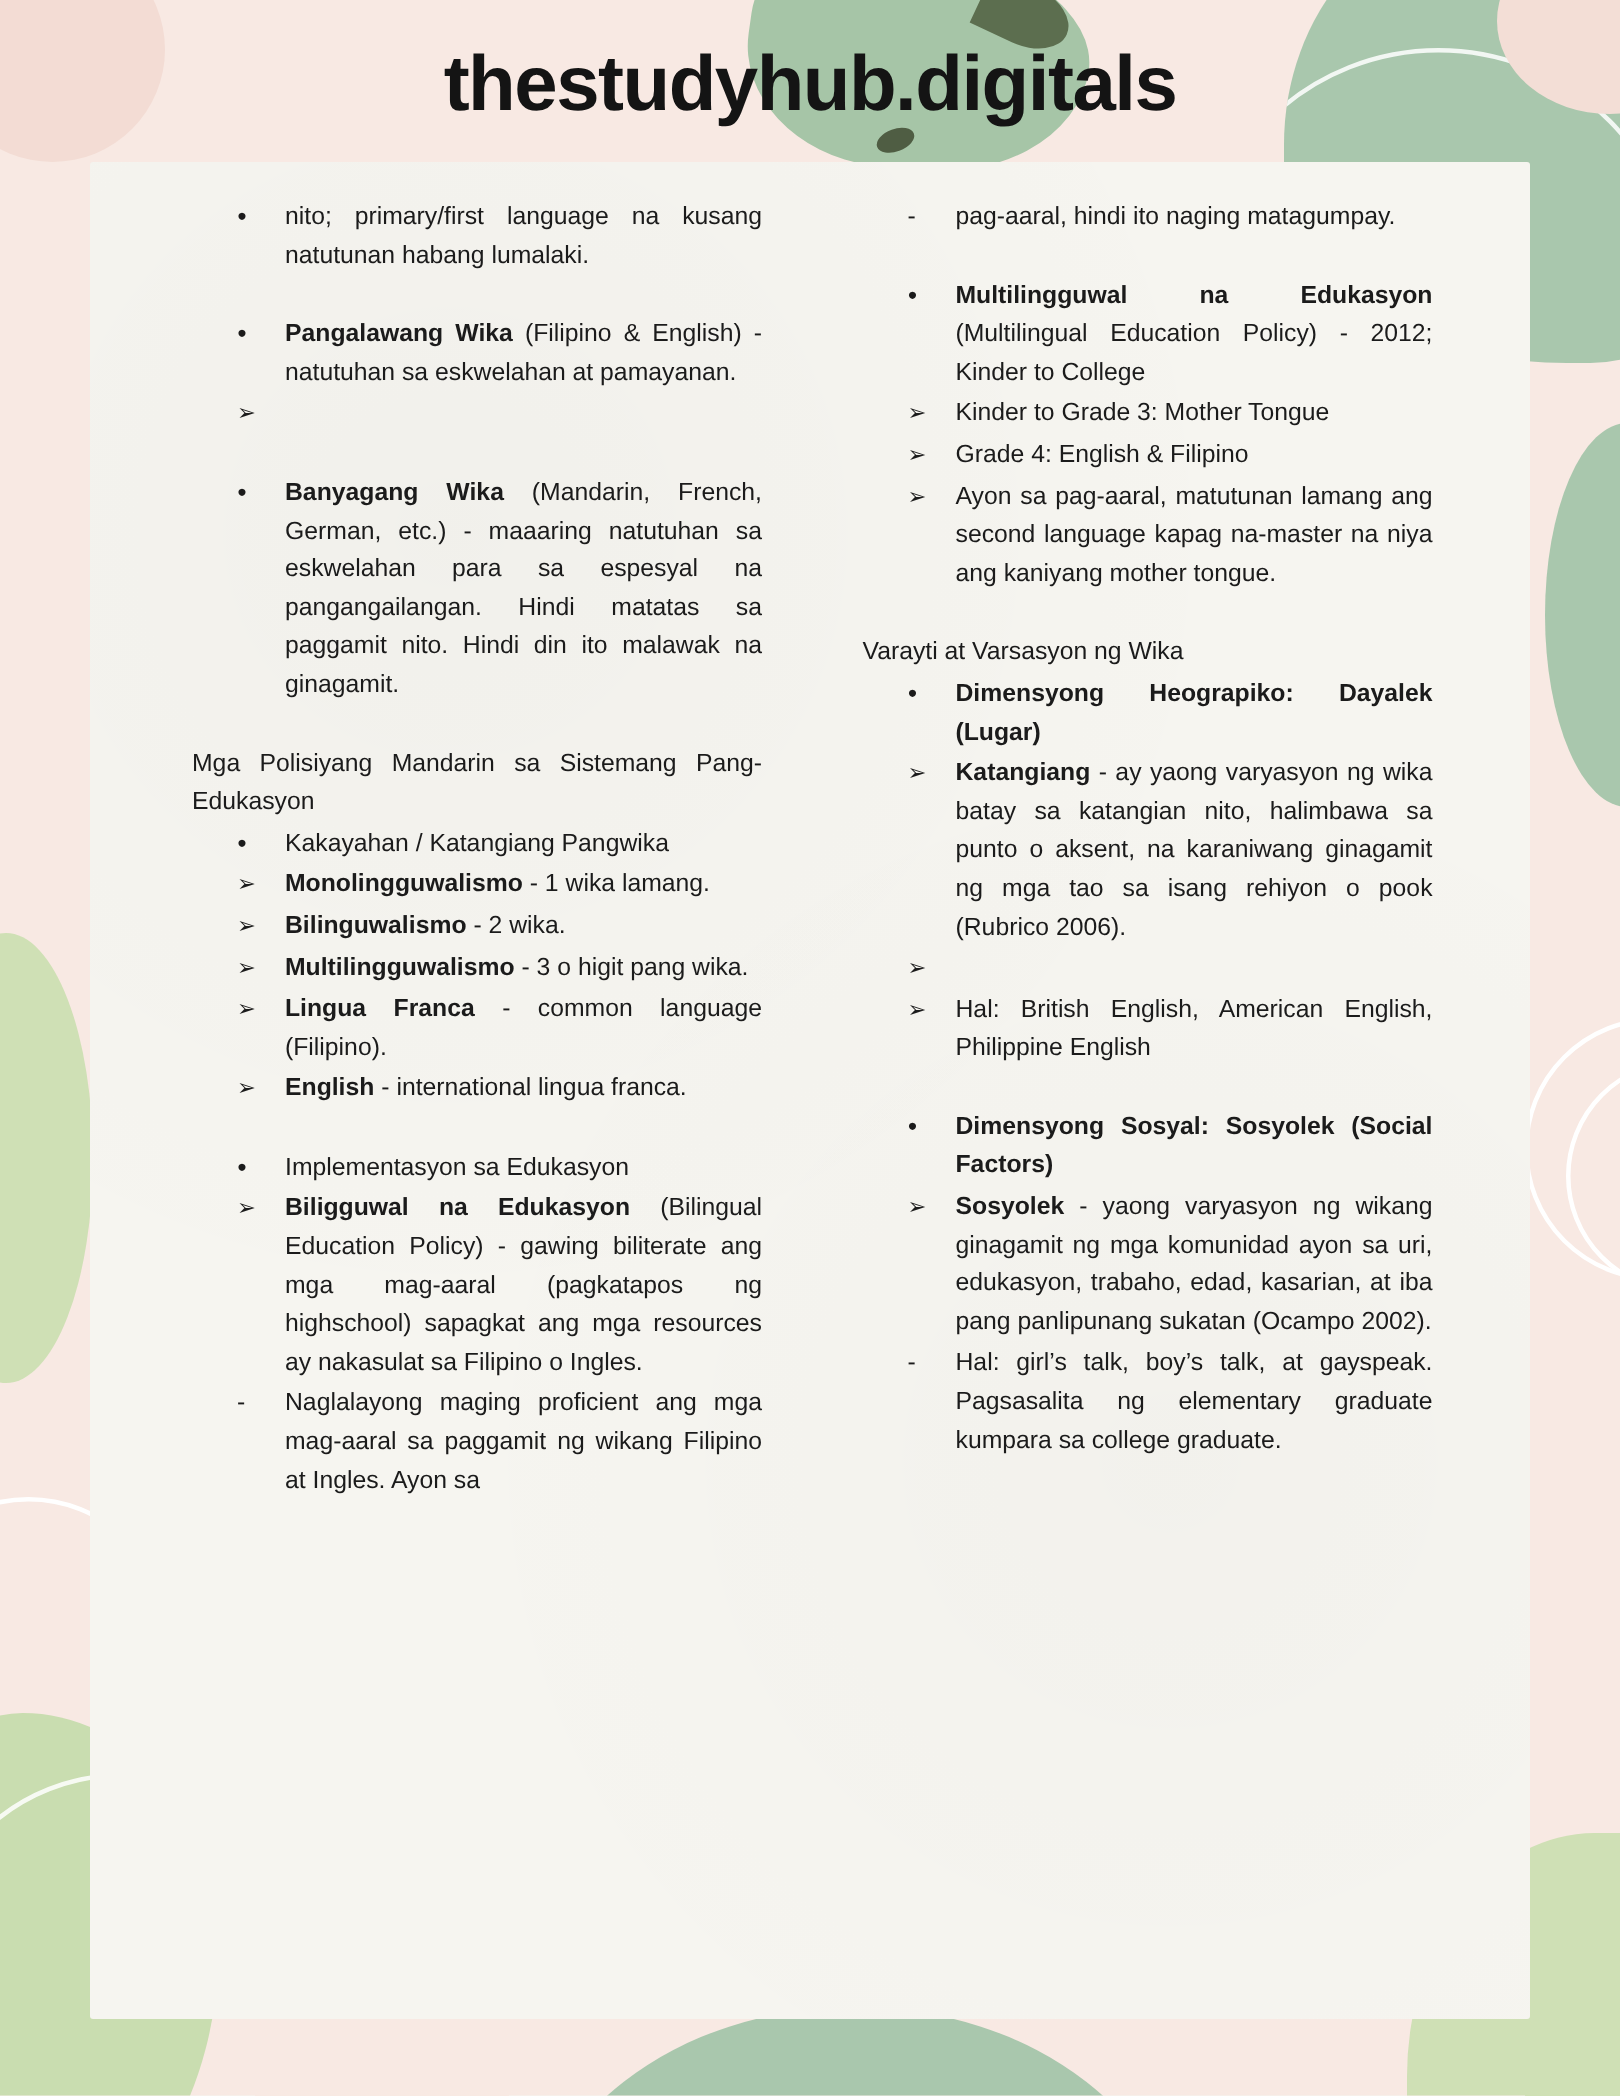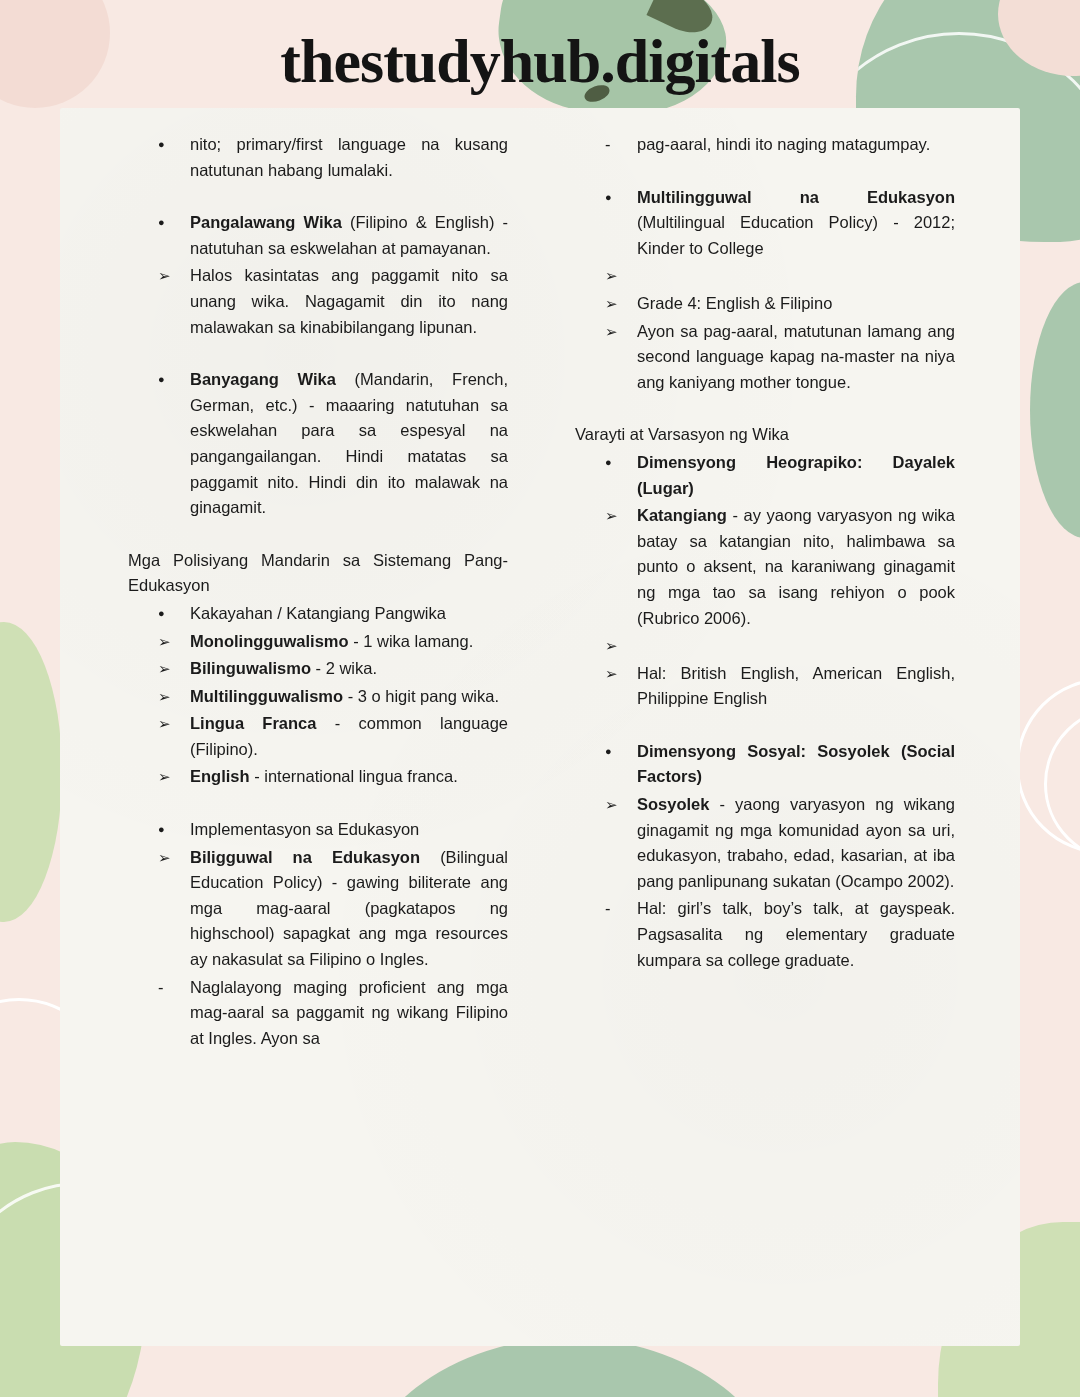--- a/index.html
+++ b/index.html
@@ -34,22 +34,22 @@
   .deco-bottomleft-light::after{content:"";position:absolute;left:40px;top:40px;width:260px;height:260px;
     border:3px solid rgba(255,255,255,.85);border-radius:50%;}
   .deco-bottom-center{left:352px;top:1338px;width:436px;height:170px;background:#a9c7ad;
     border-radius:50% 50% 0 0 / 100% 100% 0 0;}
   .deco-bottomright{left:938px;top:1222px;width:250px;height:270px;background:#cfe0b5;
     border-radius:50% 40% 0 0 / 60% 50% 0 0;}
   
   .brand{
     position:absolute;left:0;top:26px;width:100%;
     text-align:center;z-index:3;
-    font-family:Liberation Serif, serif;
-    font-weight:700;font-size:62px;letter-spacing:-1px;color:#141414;
+    font-family:Liberation Sans, sans-serif;
+    font-weight:700;font-size:52px;letter-spacing:-1px;color:#141414;
   }
   
   .paper{
     position:absolute;left:60px;top:108px;width:960px;height:1238px;
     background:#f6f5f0;
     background-image:
       radial-gradient(circle at 25% 20%, rgba(0,0,0,0.018), transparent 45%),
       radial-gradient(circle at 75% 70%, rgba(0,0,0,0.015), transparent 45%);
     z-index:2;border-radius:2px;
   }
@@ -94,21 +94,20 @@
         <div class="block item">
           <span class="marker m-bullet">●</span>
           <span class="text">nito; primary/first language na kusang natutunan habang lumalaki.</span>
         </div>
         <div class="block item gap">
           <span class="marker m-bullet">●</span>
           <span class="text"><b>Pangalawang Wika</b> (Filipino &amp; English) - natutuhan sa eskwelahan at pamayanan.</span>
         </div>
         <div class="block item">
           <span class="marker m-arrow">➢</span>
-          <span class="text">Halos kasintatas ang paggamit nito sa unang wika. Nagagamit din ito nang malawakan sa kinabibilangang lipunan.</span>
         </div>
         <div class="block item gap">
           <span class="marker m-bullet">●</span>
           <span class="text"><b>Banyagang Wika</b> (Mandarin, French, German, etc.) - maaaring natutuhan sa eskwelahan para sa espesyal na pangangailangan. Hindi matatas sa paggamit nito. Hindi din ito malawak na ginagamit.</span>
         </div>
         <div class="block heading gap">Mga Polisiyang Mandarin sa Sistemang Pang-Edukasyon</div>
         <div class="block item">
           <span class="marker m-bullet">●</span>
           <span class="text">Kakayahan / Katangiang Pangwika</span>
         </div>
@@ -149,20 +148,21 @@
         <div class="block item">
           <span class="marker m-dash">-</span>
           <span class="text">pag-aaral, hindi ito naging matagumpay.</span>
         </div>
         <div class="block item gap">
           <span class="marker m-bullet">●</span>
           <span class="text"><b>Multilingguwal na Edukasyon</b> (Multilingual Education Policy) - 2012; Kinder to College</span>
         </div>
         <div class="block item">
           <span class="marker m-arrow">➢</span>
+          <span class="text">Kinder to Grade 3: Mother Tongue</span>
         </div>
         <div class="block item">
           <span class="marker m-arrow">➢</span>
           <span class="text">Grade 4: English &amp; Filipino</span>
         </div>
         <div class="block item">
           <span class="marker m-arrow">➢</span>
           <span class="text">Ayon sa pag-aaral, matutunan lamang ang second language kapag na-master na niya ang kaniyang mother tongue.</span>
         </div>
         <div class="block heading gap">Varayti at Varsasyon ng Wika</div>

